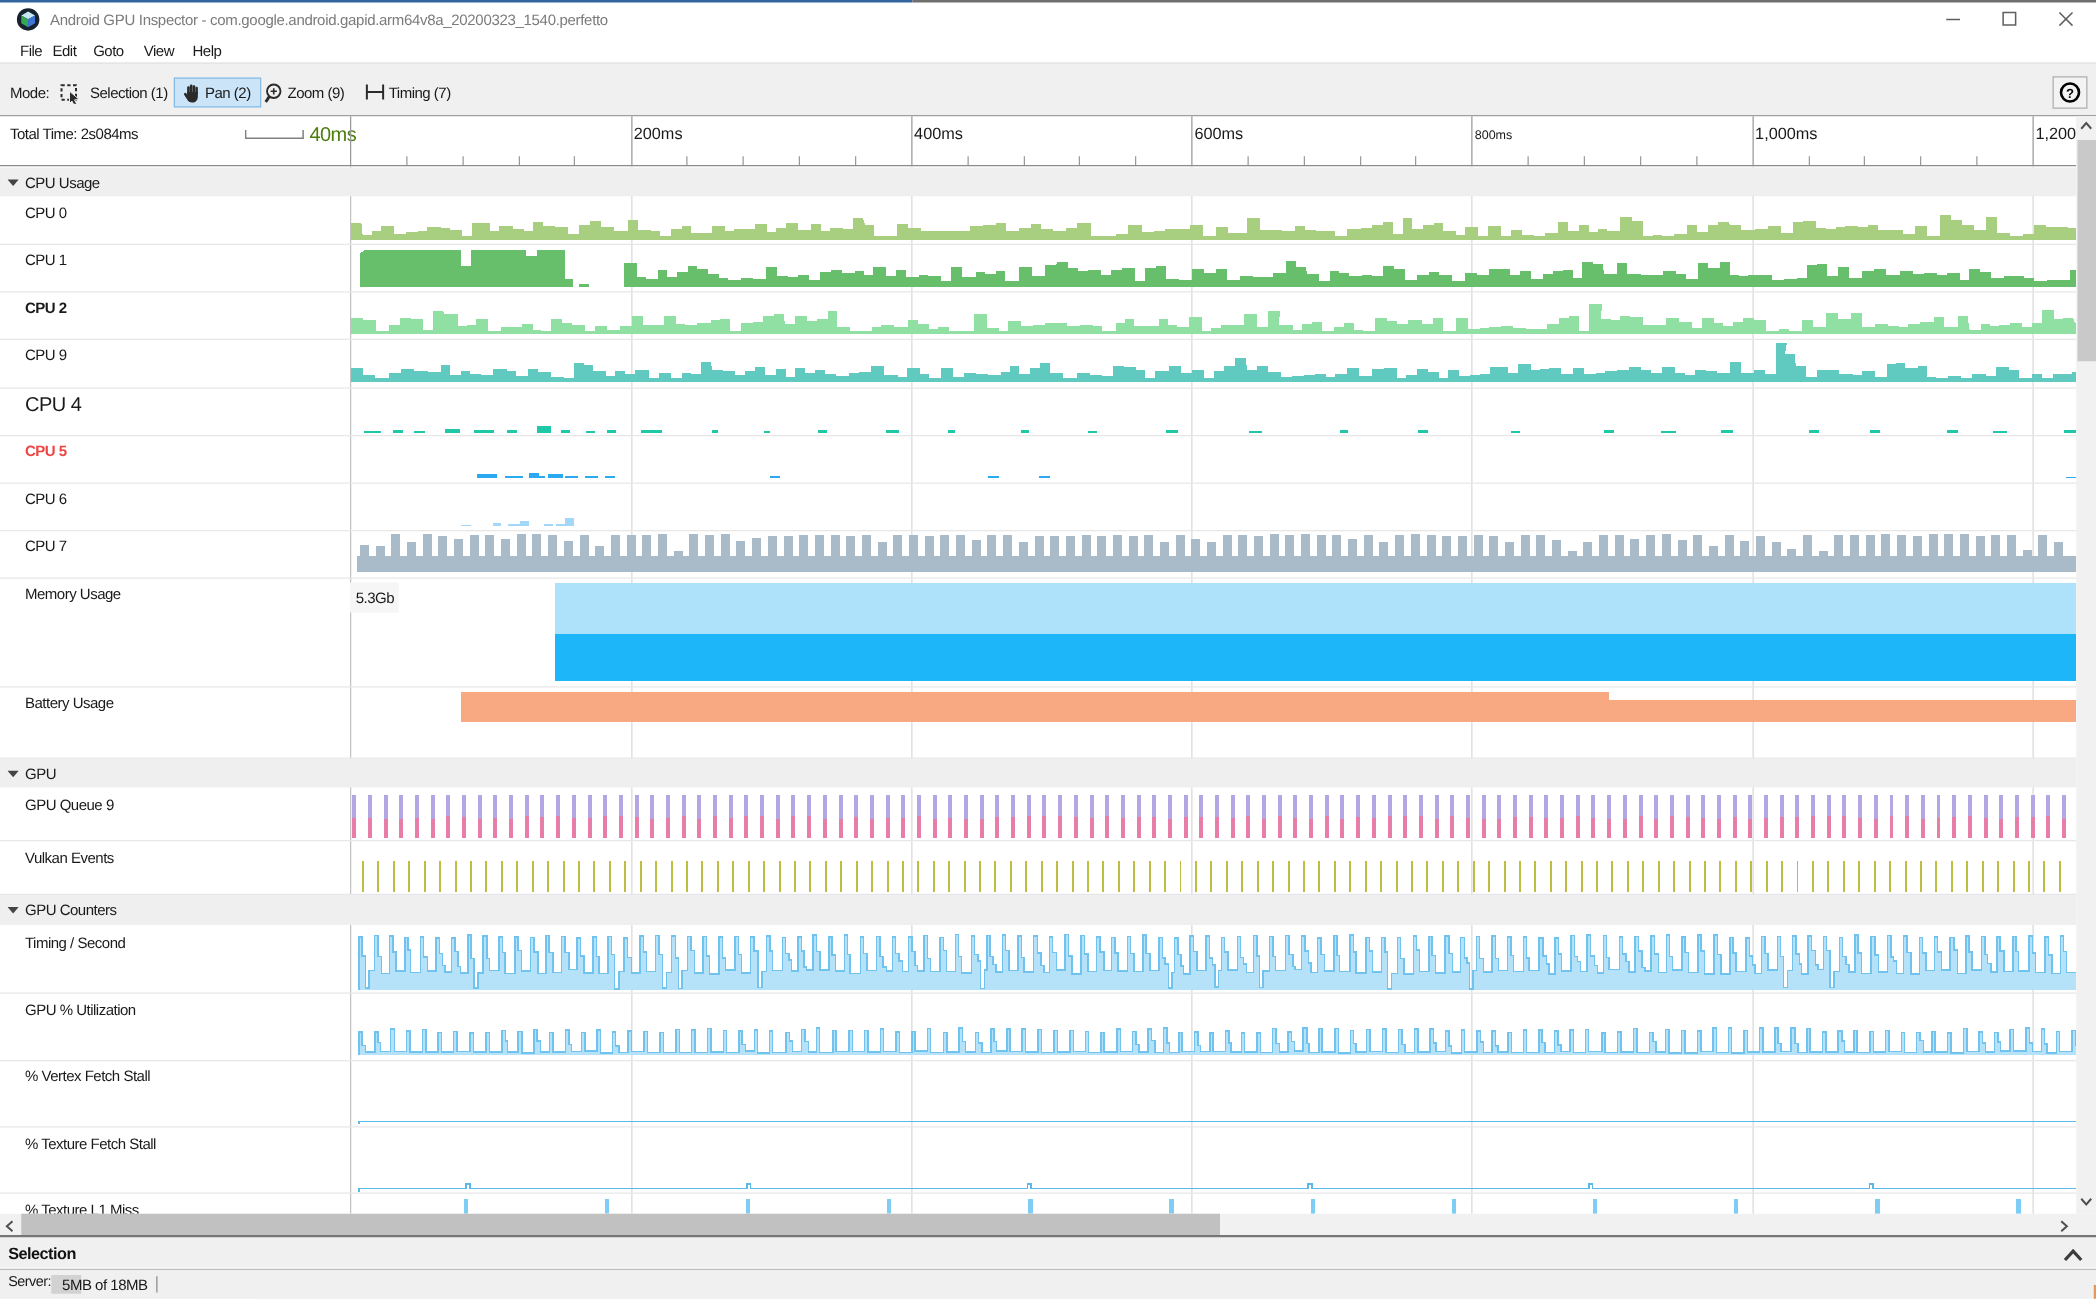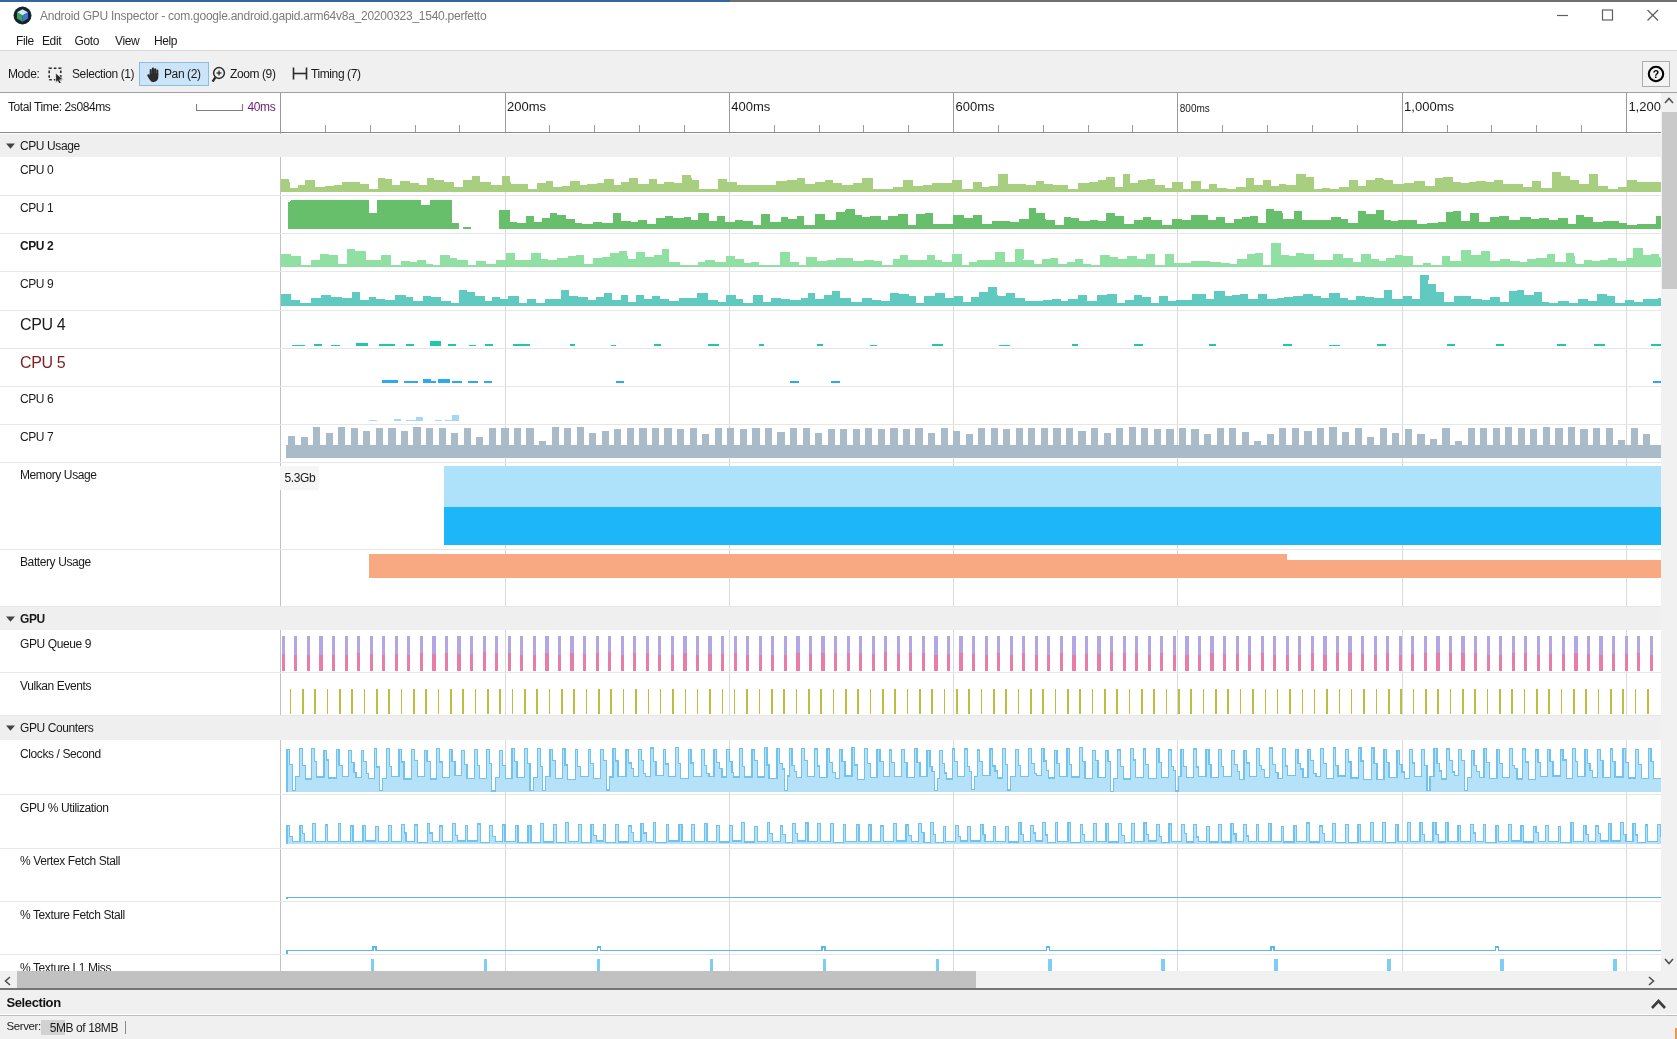--- a/index.html
+++ b/index.html
@@ -66,21 +66,21 @@
 <div class="abs" style="left:1642px;top:61px;width:28px;height:25.5px;background:#f3f3f3;border:1px solid #adadad"></div>
 <svg class="abs" style="left:1647px;top:64.5px" width="18" height="18" viewBox="0 0 18 18">
 <circle cx="9" cy="9" r="7.2" fill="none" stroke="#000" stroke-width="2.1"></circle>
 <text x="9" y="13" text-anchor="middle" font-family="Liberation Sans" font-size="10.5" font-weight="bold" fill="#000">?</text>
 </svg>
 <div class="abs" style="left:0px;top:131.8px;width:1661px;height:1.4px;background:#8b8b8b"></div>
 <div class="t" style="left:8px;top:100.5px;font-size:12px;color:#1a1a1a;font-weight:normal;letter-spacing:-0.4px">Total Time: 2s084ms</div>
 <svg class="abs" style="left:196px;top:104px" width="48" height="8" viewBox="0 0 48 8">
 <polyline points="0.5,0 0.5,6.5 46.5,6.5 46.5,0" fill="none" stroke="#808080" stroke-width="1.2"></polyline>
 </svg>
-<div class="t" style="left:247.5px;top:100.5px;font-size:12px;color:#701a75;font-weight:normal;letter-spacing:-0.4px">40ms</div>
+<div class="t" style="left:247.5px;top:100.5px;font-size:16px;color:#4d7c0f;font-weight:normal;letter-spacing:-0.4px">40ms</div>
 <div class="abs" style="left:279.5px;top:93px;width:1px;height:39px;background:#9a9a9a"></div>
 <div class="abs" style="left:279.5px;top:133px;width:1px;height:838.4px;background:#c2c2c2"></div>
 <div class="abs" style="left:504.5px;top:93px;width:1px;height:39px;background:#9a9a9a"></div>
 <div class="t" style="left:507px;top:100px;font-size:13px;color:#1a1a1a;font-weight:normal;letter-spacing:0px">200ms</div>
 <div class="abs" style="left:728.8px;top:93px;width:1px;height:39px;background:#9a9a9a"></div>
 <div class="t" style="left:731.3px;top:100px;font-size:13px;color:#1a1a1a;font-weight:normal;letter-spacing:0px">400ms</div>
 <div class="abs" style="left:953px;top:93px;width:1px;height:39px;background:#9a9a9a"></div>
 <div class="t" style="left:955.5px;top:100px;font-size:13px;color:#1a1a1a;font-weight:normal;letter-spacing:0px">600ms</div>
 <div class="abs" style="left:1177.3px;top:93px;width:1px;height:39px;background:#9a9a9a"></div>
 <div class="t" style="left:1179.8px;top:104px;font-size:10px;color:#1a1a1a;font-weight:normal;letter-spacing:0px">800ms</div>
@@ -137,39 +137,39 @@
 <div class="abs" style="left:0px;top:954px;width:1661px;height:1px;background:#e7e7e7"></div>
 <div class="abs" style="left:0px;top:133.5px;width:1661px;height:23px;background:#efefef"></div>
 <svg class="abs" style="left:6px;top:142.5px" width="9" height="6" viewBox="0 0 9 6">
     <polygon points="0,0.5 9,0.5 4.5,5.8" fill="#444"></polygon>
   </svg>
 <div class="t" style="left:20px;top:139.5px;font-size:12px;color:#1a1a1a;font-weight:normal;letter-spacing:-0.4px">CPU Usage</div>
 <div class="abs" style="left:0px;top:607.2px;width:1661px;height:22.4px;background:#efefef"></div>
 <svg class="abs" style="left:6px;top:615.9px" width="9" height="6" viewBox="0 0 9 6">
     <polygon points="0,0.5 9,0.5 4.5,5.8" fill="#444"></polygon>
   </svg>
-<div class="t" style="left:20px;top:612.9px;font-size:12px;color:#1a1a1a;font-weight:bold;letter-spacing:-0.4px">GPU</div>
+<div class="t" style="left:20px;top:612.9px;font-size:12px;color:#1a1a1a;font-weight:normal;letter-spacing:-0.4px">GPU</div>
 <div class="abs" style="left:0px;top:715.5px;width:1661px;height:24px;background:#efefef"></div>
 <svg class="abs" style="left:6px;top:725px" width="9" height="6" viewBox="0 0 9 6">
     <polygon points="0,0.5 9,0.5 4.5,5.8" fill="#444"></polygon>
   </svg>
 <div class="t" style="left:20px;top:722px;font-size:12px;color:#1a1a1a;font-weight:normal;letter-spacing:-0.4px">GPU Counters</div>
 <div class="t" style="left:20px;top:163.5px;font-size:12px;color:#1a1a1a;font-weight:normal;letter-spacing:-0.4px">CPU 0</div>
 <div class="t" style="left:20px;top:202px;font-size:12px;color:#1a1a1a;font-weight:normal;letter-spacing:-0.4px">CPU 1</div>
 <div class="t" style="left:20px;top:240.2px;font-size:12px;color:#1a1a1a;font-weight:bold;letter-spacing:-0.4px">CPU 2</div>
 <div class="t" style="left:20px;top:278px;font-size:12px;color:#1a1a1a;font-weight:normal;letter-spacing:-0.4px">CPU 9</div>
 <div class="t" style="left:20px;top:316.5px;font-size:16px;color:#1a1a1a;font-weight:normal;letter-spacing:-0.4px">CPU 4</div>
-<div class="t" style="left:20px;top:354.5px;font-size:16px;color:#7f1d1d;font-weight:normal;letter-spacing:-0.4px">CPU 5</div>
+<div class="t" style="left:20px;top:354.5px;font-size:12px;color:#ef4444;font-weight:bold;letter-spacing:-0.4px">CPU 5</div>
 <div class="t" style="left:20px;top:393px;font-size:12px;color:#1a1a1a;font-weight:normal;letter-spacing:-0.4px">CPU 6</div>
 <div class="t" style="left:20px;top:430.5px;font-size:12px;color:#1a1a1a;font-weight:normal;letter-spacing:-0.4px">CPU 7</div>
 <div class="t" style="left:20px;top:469.3px;font-size:12px;color:#1a1a1a;font-weight:normal;letter-spacing:-0.4px">Memory Usage</div>
 <div class="t" style="left:20px;top:556px;font-size:12px;color:#1a1a1a;font-weight:normal;letter-spacing:-0.4px">Battery Usage</div>
 <div class="t" style="left:20px;top:637.5px;font-size:12px;color:#1a1a1a;font-weight:normal;letter-spacing:-0.4px">GPU Queue 9</div>
 <div class="t" style="left:20px;top:679.5px;font-size:12px;color:#1a1a1a;font-weight:normal;letter-spacing:-0.4px">Vulkan Events</div>
-<div class="t" style="left:20px;top:747.5px;font-size:12px;color:#1a1a1a;font-weight:normal;letter-spacing:-0.4px">Clocks / Second</div>
+<div class="t" style="left:20px;top:747.5px;font-size:12px;color:#1a1a1a;font-weight:normal;letter-spacing:-0.4px">Timing / Second</div>
 <div class="t" style="left:20px;top:801.8px;font-size:12px;color:#1a1a1a;font-weight:normal;letter-spacing:-0.4px">GPU % Utilization</div>
 <div class="t" style="left:20px;top:855px;font-size:12px;color:#1a1a1a;font-weight:normal;letter-spacing:-0.4px">% Vertex Fetch Stall</div>
 <div class="t" style="left:20px;top:908.5px;font-size:12px;color:#1a1a1a;font-weight:normal;letter-spacing:-0.4px">% Texture Fetch Stall</div>
 <div class="t" style="left:20px;top:961.5px;font-size:12px;color:#1a1a1a;font-weight:normal;letter-spacing:-0.4px">% Texture L1 Miss</div>
 <svg class="abs" style="left:280px;top:156.6px" width="1381" height="38.4" viewBox="0 0 1381 38.4" shape-rendering="crispEdges">
     <polygon fill="#a7cf7f" points="1,34.8 1,21.8 9,21.8 9.9,30.8 17.5,30.8 17.5,28.1 24.5,28.1 24.5,23.5 34.8,23.5 34.8,29.9 44.5,29.9 44.5,28.8 54.2,28.8 54.2,28 61.7,28 61.7,24.9 72.4,24.9 72.4,25.1 79.6,25.1 79.6,27.2 89.3,27.2 89.3,31.6 97.7,31.6 97.7,21.5 104.8,21.5 104.8,21.7 112,21.7 112,28.2 119.4,28.2 119.4,24 130.3,24 130.3,26.4 139,26.4 139,27.9 146.6,27.9 146.6,20.6 154.2,20.6 154.2,23.5 164,23.5 164,25 174.3,25 174.3,30.5 182.9,30.5 182.9,23.2 191.8,23.2 191.8,19.5 200.3,19.5 200.3,24.6 211.2,24.6 211.2,27.7 222.1,27.7 222.1,18.8 230.1,18.8 230.5,26.7 240.3,26.7 240.3,27.5 248.2,27.5 248.2,31.6 256.7,31.6 256.7,26.3 265.7,26.3 265.7,23.9 272.8,23.9 272.8,29.6 281.9,29.6 281.9,29.4 289.8,29.4 289.8,24 299.9,24 299.9,28.2 307.3,28.2 307.3,26.6 317.1,26.6 317.1,26.4 324.2,26.4 324.2,22.2 333.7,22.2 333.7,28.4 341,28.4 341,25.1 349.1,25.1 349.1,21.4 358,21.4 358,27 368.8,27 368.8,22.4 376.5,22.4 376.5,27.5 384.2,27.5 384.2,25.4 394.2,25.4 394.2,26 402.3,26 402.3,17.8 410.3,17.8 412.4,23.3 419.4,23.3 419.4,31.6 426.6,31.6 426.6,31.6 437.6,31.6 437.6,22.3 446.6,22.3 446.6,25.3 456.7,25.3 456.7,27.6 467.1,27.6 467.1,28 476.2,28 476.2,28 485.1,28 485.1,28 495.9,28 495.9,24.1 506.5,24.1 506.5,23 516.9,23 516.9,21.3 525.1,21.3 525.1,27.5 534.8,27.5 534.8,25.1 544.7,25.1 544.7,22.6 552.7,22.6 552.7,26.5 562.4,26.5 562.4,27.8 573,27.8 573,25.6 581.6,25.6 581.6,21.5 592.6,21.5 592.6,31.6 601.8,31.6 601.8,31.6 612.6,31.6 612.6,30.4 622.7,30.4 622.7,23.2 633.3,23.2 633.3,29 643.4,29 643.4,27.6 651.9,27.6 651.9,26.5 661.9,26.5 661.9,26.1 671.7,26.1 671.7,23.3 682.3,23.3 682.3,31.6 693,31.6 693,24.8 702.1,24.8 702.1,29.6 709.5,29.6 709.5,29.3 717.9,29.3 717.9,17.2 727.7,17.2 727.7,27.3 736.8,27.3 736.8,27.2 746,27.2 746,28.2 755.8,28.2 755.8,23.9 764.4,23.9 764.4,26.7 772.7,26.7 772.7,27.8 780.1,27.8 780.1,28.1 788.3,28.1 788.3,31.6 797.9,31.6 797.9,26.5 808.7,26.5 808.7,25.1 817.6,25.1 817.6,23.3 826.4,23.3 826.4,20.4 834.8,20.4 834.8,30.3 842.7,30.3 842.7,17.3 849.8,17.3 849.8,26.3 858.2,26.3 858.2,23.2 866.9,23.2 866.9,21.7 874.8,21.7 874.8,28.1 884.6,28.1 884.6,31.1 892.3,31.1 892.3,24.6 902.6,24.6 902.6,31.6 910.6,31.6 910.6,23.8 920.9,23.8 920.9,31.6 928.9,31.6 928.9,27.4 937.4,27.4 937.4,31.4 947.1,31.4 947.1,31.6 956.3,31.6 956.3,29.6 966.1,29.6 966.1,20.6 974.4,20.6 974.4,28 983.4,28 983.4,23.2 990.9,23.2 990.9,28.7 998.8,28.7 998.8,26.6 1006,26.6 1006,27.9 1016.2,27.9 1016.2,16.7 1025.6,16.7 1025.6,19.8 1034.2,19.8 1034.2,31.6 1042.4,31.6 1042.4,30.7 1049.9,30.7 1049.9,31.6 1059.4,31.6 1059.4,30.5 1069.5,30.5 1069.5,22.9 1077.6,22.9 1077.6,28.7 1086.2,28.7 1086.2,23.1 1094.8,23.1 1094.8,20.8 1102.8,20.8 1105,23.4 1113,23.4 1113,27.1 1123.9,27.1 1123.9,26 1134.3,26 1134.3,24.2 1144.8,24.2 1144.8,29.2 1154.7,29.2 1154.7,20.6 1162.9,20.6 1162.9,19.7 1173.3,19.7 1173.3,25.2 1181.1,25.2 1181.1,26.4 1189.3,26.4 1189.3,24.7 1196.4,24.7 1196.4,23.7 1206.2,23.7 1206.2,24.9 1214.4,24.9 1214.4,23.4 1222.7,23.4 1222.7,27.3 1233.1,27.3 1233.1,27 1242.9,27 1242.9,30.4 1252,30.4 1252,24.2 1261.6,24.2 1261.6,31.5 1271.8,31.5 1271.8,14.8 1280.8,14.8 1280.7,18.8 1289.7,18.8 1290.2,23.1 1299.3,23.1 1299.3,27.4 1309.2,27.4 1309.2,16.8 1318.1,16.8 1318.1,29.5 1328.5,29.5 1328.5,31.6 1338.3,31.6 1338.3,30.3 1347,30.3 1347,22.7 1357,22.7 1357,24.8 1367.4,24.8 1367.4,24.8 1374.8,24.8 1374.8,25.3 1381,25.3 1381,34.8"></polygon>
   </svg>
 <svg class="abs" style="left:280px;top:195px" width="1381" height="38.2" viewBox="0 0 1381 38.2" shape-rendering="crispEdges">
     <polygon fill="#68bf6b" points="7.5,34.3 7.5,8 12,4.7 88.5,4.7 88.5,18 96.5,18 96.5,4.7 140.5,4.7 140.5,10 149.5,10 149.5,4.7 172,4.7 172,28.3 178.5,28.3 178.5,34.3"></polygon>
     <polygon fill="#68bf6b" points="218.7,34.3 218.7,15.4 229.4,15.4 229.4,26.6 236.7,26.6 236.7,28.4 246.1,28.4 246.1,21.4 253.6,21.4 253.6,26.6 261.4,26.6 261.4,22.8 270.2,22.8 270.2,18.1 277.3,18.1 277.3,20.4 286,20.4 286,24.2 295,24.2 295,27.7 302.3,27.7 302.3,29 312.4,29 312.4,27.1 321.9,27.1 321.9,28.4 332.8,28.4 332.8,18.4 341.2,18.4 341.2,25.7 350.5,25.7 350.5,26.9 357.9,26.9 357.9,24.9 366.8,24.9 366.8,29.3 375.6,29.3 375.6,22.7 385.1,22.7 385.1,21.4 393.4,21.4 393.4,23.1 403.7,23.1 403.7,21.9 411.1,21.9 411.1,24.7 418.2,24.7 418.2,18.4 428.5,18.4 428.5,26.2 436.8,26.2 436.8,21.3 445.1,21.3 445.1,26.9 455.2,26.9 455.2,24.8 462.6,24.8 462.6,25.9 472.7,25.9 472.7,29.8 480.7,29.8 480.7,18.9 489.9,18.9 489.9,26.6 500.7,26.6 500.7,22.4 508.3,22.4 508.3,24 517,24 517,21.5 524.1,21.5 524.1,29.8 535,29.8 535,18.8 545.2,18.8 545.2,25.5 556.2,25.5 556.2,17.3 564.2,17.3 566.2,14.4 574.7,14.4 574.7,19.6 582.4,19.6 582.4,21.6 590.2,21.6 590.2,21 601,21 601,24.7 608.4,24.7 608.4,21.3 617.5,21.3 617.5,19.2 627.7,19.2 627.7,29.8 635.7,29.8 635.7,19.5 644.5,19.5 644.5,17.8 652.9,17.8 652.9,28.6 663.5,28.6 663.5,29.3 673.2,29.3 673.2,20.4 683.5,20.4 683.5,23.5 693.1,23.5 693.1,20.3 701.7,20.3 701.7,28.8 711.8,28.8 711.8,25.7 722.1,25.7 722.1,26.4 729.6,26.4 729.6,26.6 738.8,26.6 738.8,23.7 749.1,23.7 749.1,13.5 756.5,13.5 756.5,18.3 764.5,18.3 765.7,24.6 775,24.6 775,29.8 783.8,29.8 783.8,21.7 790.9,21.7 790.9,23.3 799.4,23.3 799.4,26.1 809.8,26.1 809.8,24.9 817.6,24.9 817.6,26.2 826.4,26.2 826.4,18.1 835.1,18.1 835.1,20.6 844.1,20.6 844.1,29 853.8,29 853.8,25.1 862.9,25.1 862.9,22.4 871.1,22.4 871.1,24.9 881.6,24.9 881.6,29.8 892.1,29.8 892.1,23.7 901.8,23.7 901.8,24.8 911.2,24.8 911.2,20.2 919.6,20.2 919.6,20.1 927.8,20.1 927.8,24.8 936.3,24.8 936.3,21.9 945,21.9 945,28.2 954.2,28.2 954.2,24.1 962.3,24.1 962.3,22 970.1,22 970.1,20.8 978.2,20.8 978.2,27.8 985.6,27.8 985.6,14.3 994.6,14.3 994.5,16.3 1002.5,16.3 1003.2,24.3 1013.7,24.3 1013.7,15.6 1021.7,15.6 1021.7,24.6 1032.6,24.6 1032.6,24.7 1042.8,24.7 1042.8,25.3 1050.9,25.3 1050.9,22 1061.3,22 1061.3,24.1 1068.6,24.1 1068.6,28 1078.4,28 1078.4,15.6 1086.5,15.6 1086.5,19.4 1096.1,19.4 1096.1,14.6 1103.8,14.6 1103.8,25.2 1111.6,25.2 1111.6,25.6 1118.6,25.6 1118.6,25.3 1128.6,25.3 1128.6,25.2 1137.4,25.2 1137.4,29.1 1147.5,29.1 1147.5,28.3 1157.8,28.3 1157.8,27.2 1166.1,27.2 1166.1,16.9 1173.6,16.9 1173.6,16.3 1181.6,16.3 1181.5,26.2 1190.2,26.2 1190.2,18.5 1199.3,18.5 1199.3,27.5 1209.7,27.5 1209.7,22.2 1219.3,22.2 1219.3,20.6 1229.3,20.6 1229.3,25.4 1239.9,25.4 1239.9,21.6 1250.8,21.6 1250.8,24 1259.3,24 1259.3,23.2 1269.4,23.2 1269.4,24.8 1278,24.8 1278,23.5 1287.9,23.5 1287.9,29 1295.7,29 1295.7,20.4 1304.4,20.4 1304.4,22.5 1313.1,22.5 1313.1,27.5 1323.4,27.5 1323.4,26.1 1331.3,26.1 1331.3,26 1339.6,26 1339.6,27.8 1347.3,27.8 1347.3,29.8 1357.6,29.8 1357.6,28.8 1366.7,28.8 1366.7,29 1376.2,29 1376.2,21.3 1381,21.3 1381,34.3"></polygon>

